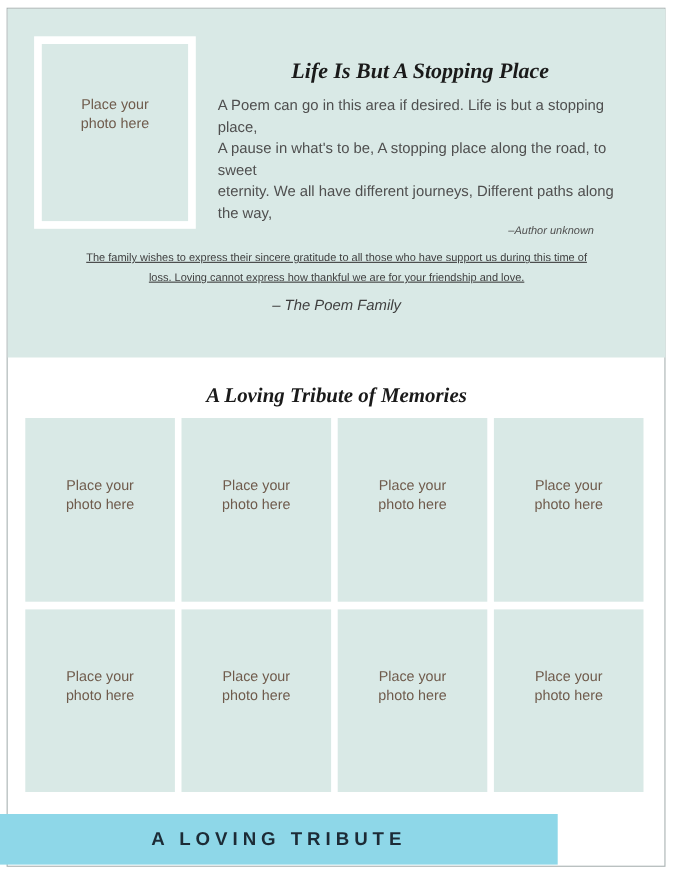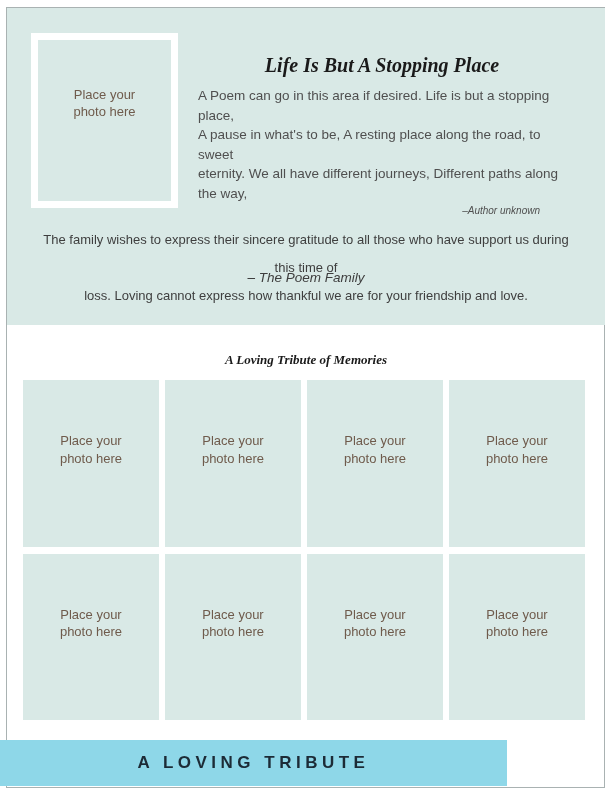--- a/index.html
+++ b/index.html
@@ -69,43 +69,44 @@
     padding-right: 26px;
     text-align: right;
     font-style: italic;
     font-size: 10px;
     color: var(--body-text, #4f4f4f);
   }
   .gratitude {
     position: absolute;
     left: 30px; right: 30px; top: 218px;
     text-align: center;
-    font-size: 13px;
-    line-height: 28px;
+    font-size: 10px;
+    line-height: 18px;
     color: #3e3e3e;
+    text-decoration: underline;
   }
   .signature {
     position: absolute;
     left: 0; top: 262px;
     width: 100%;
     text-align: center;
     font-style: italic;
     font-size: 13.5px;
     color: #3e3e3e;
   }
   .memories-title {
     position: absolute;
     left: 0; top: 348px;
     width: 612px;
     margin: 0;
     text-align: center;
     font-family: "Liberation Serif", "DejaVu Serif", serif;
     font-style: italic;
     font-weight: bold;
-    font-size: 13px;
+    font-size: 19px;
     line-height: 23px;
     color: var(--heading-text, #1a1a1a);
     z-index: 2;
   }
   .photo-grid {
     position: absolute;
     left: 23px; top: 380px;
     width: 562px; height: 340px;
     display: grid;
     grid-template-columns: repeat(4, 1fr);
@@ -155,21 +156,21 @@
   <section class="header-section">
 
     <div class="photo-frame">
       <span class="ph-text">Place your photo here</span>
     </div>
 
     <div class="poem-col">
       <h1 class="poem-title">Life Is But A Stopping Place</h1>
       <div class="poem-lines">
         <div>A Poem can go in this area if desired. Life is but a stopping place,</div>
-        <div>A pause in what's to be, A resting place along the road, to sweet</div>
+        <div>A pause in what's to be, A stopping place along the road, to sweet</div>
         <div>eternity. We all have different journeys, Different paths along the way,</div>
       </div>
       <div class="attribution">–Author unknown</div>
     </div>
 
     <div class="gratitude">
       <div>The family wishes to express their sincere gratitude to all those who have support us during this time of</div>
       <div>loss. Loving cannot express how thankful we are for your friendship and love.</div>
     </div>
 

